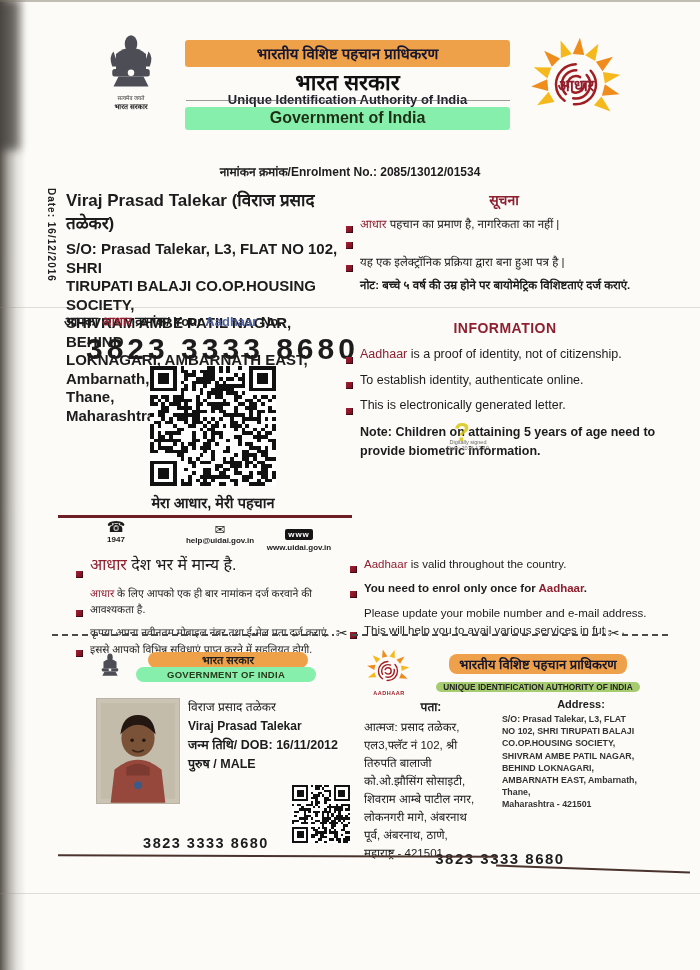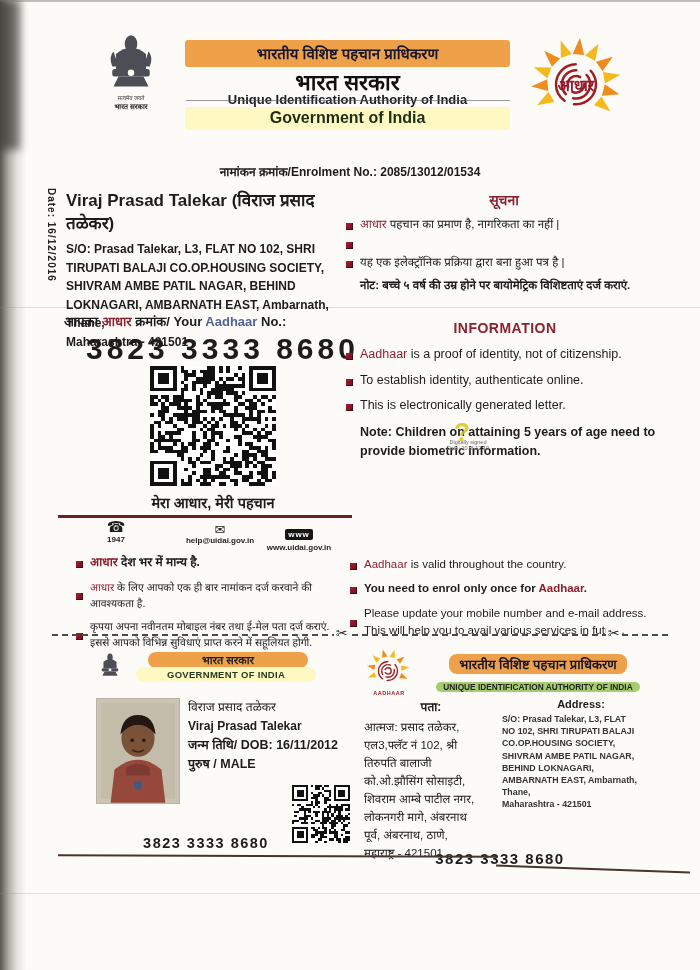--- a/index.html
+++ b/index.html
@@ -12,24 +12,24 @@
   .maroon{color:#8e1f2f}
   .blue{color:#51629b}
   .red-word{color:#8e1f2f}
   
   #edge-left{left:0;top:0;width:26px;height:970px;background:linear-gradient(90deg,rgba(60,55,48,.85) 0%,rgba(90,84,75,.45) 35%,rgba(120,112,100,.18) 65%,transparent 100%)}
   #edge-left .blot{position:absolute;left:0;top:0;width:20px;height:150px;background:rgba(28,24,20,.55);filter:blur(4px)}
   #edge-top{left:0;top:0;width:700px;height:2px;background:rgba(120,112,100,.45)}
   .crease{height:1px;background:rgba(150,140,122,.28)}
   
   .bar-orange{background:#efa14a;border-radius:3px}
-  .bar-green{background:#fef9c3;border-radius:3px}
+  .bar-green{background:#86efac;border-radius:3px}
   .strike{height:1px;background:rgba(90,90,90,.6)}
   
-  .bullet{display:flex;align-items:center}
+  .bullet{display:flex;align-items:flex-end}
   .sq{flex:none;width:7px;height:7px;background:linear-gradient(135deg,#a32034,#6d0e1d);box-shadow:inset -1px -1px 0 rgba(0,0,0,.45);margin:4px 7px 0 0}
   
   #aadhaar-number{font-size:30px;font-weight:bold;letter-spacing:4px;white-space:nowrap}
   
   .ico{font-family:"DejaVu Sans",sans-serif;line-height:1}
   .www-badge{display:inline-block;background:#151515;color:#fff;font-size:8px;font-weight:bold;padding:1px 3px;border-radius:2px;letter-spacing:1px}
   
   #cutline{border-top:2px dashed #4a4a4a}
   .scissor{font-family:"DejaVu Sans",sans-serif;font-size:14px;color:#222;background:#fcfbf8;line-height:1;padding:0 2px}
   
@@ -103,21 +103,21 @@
       <text x="50" y="66" text-anchor="middle" font-size="19" font-weight="bold" fill="#8e1f2f">आधार</text>
     </svg>
   </div>
 
   <div class="abs c" style="left:0;top:163px;width:700px;font-size:12px;font-weight:600">नामांकन क्रमांक/Enrolment No.: 2085/13012/01534</div>
 
   <div class="abs bold" style="left:46px;top:188px;font-size:10px;writing-mode:vertical-rl;letter-spacing:1px;color:#222">Date: 16/12/2016</div>
 
   <div class="abs" style="left:66px;top:188px;width:282px">
     <div style="font-size:17px;font-weight:600;margin-bottom:6px">Viraj Prasad Talekar (विराज प्रसाद तळेकर)</div>
-    <div class="bold" style="font-size:12px;line-height:18.5px">
+    <div class="bold" style="font-size:15px;line-height:18.5px">
       <div>S/O: Prasad Talekar, L3, FLAT NO 102, SHRI</div>
       <div>TIRUPATI BALAJI CO.OP.HOUSING SOCIETY,</div>
       <div>SHIVRAM AMBE PATIL NAGAR, BEHIND</div>
       <div>LOKNAGARI, AMBARNATH EAST, Ambarnath,</div>
       <div>Thane,</div>
       <div>Maharashtra - 421501</div>
     </div>
   </div>
 
   <div class="abs" style="left:346px;top:190px;width:316px">
@@ -627,21 +627,21 @@
     <div class="bold" style="font-size:8px">help@uidai.gov.in</div>
   </div>
   <div class="abs c" style="left:256px;top:523px;width:86px">
     <div><span class="www-badge">www</span></div>
     <div class="bold" style="font-size:8px;margin-top:2px">www.uidai.gov.in</div>
   </div>
 
   <div class="abs" style="left:76px;top:553px;width:272px">
     <div class="bullet" style="margin-bottom:7px">
       <span class="sq"></span>
-      <span style="font-size:12px;line-height:1.55;font-weight:700"><span class="red-word">आधार</span><span> देश भर में मान्य है.</span></span>
+      <span style="font-size:16px;line-height:1.55;font-weight:400"><span class="red-word">आधार</span><span> देश भर में मान्य है.</span></span>
     </div>
     <div class="bullet" style="margin-bottom:7px">
       <span class="sq"></span>
       <span style="font-size:10.5px;line-height:1.55;font-weight:500"><span class="red-word">आधार</span><span> के लिए आपको एक ही बार नामांकन दर्ज करवाने की आवश्यकता है.</span></span>
     </div>
     <div class="bullet">
       <span class="sq"></span>
       <span style="font-size:10.5px;line-height:1.55;font-weight:500">कृपया अपना नवीनतम मोबाइल नंबर तथा ई-मेल पता दर्ज कराएं. इससे आपको विभिन्न सुविधाएं प्राप्त करने में सहूलियत होगी.</span>
     </div>
   </div>

